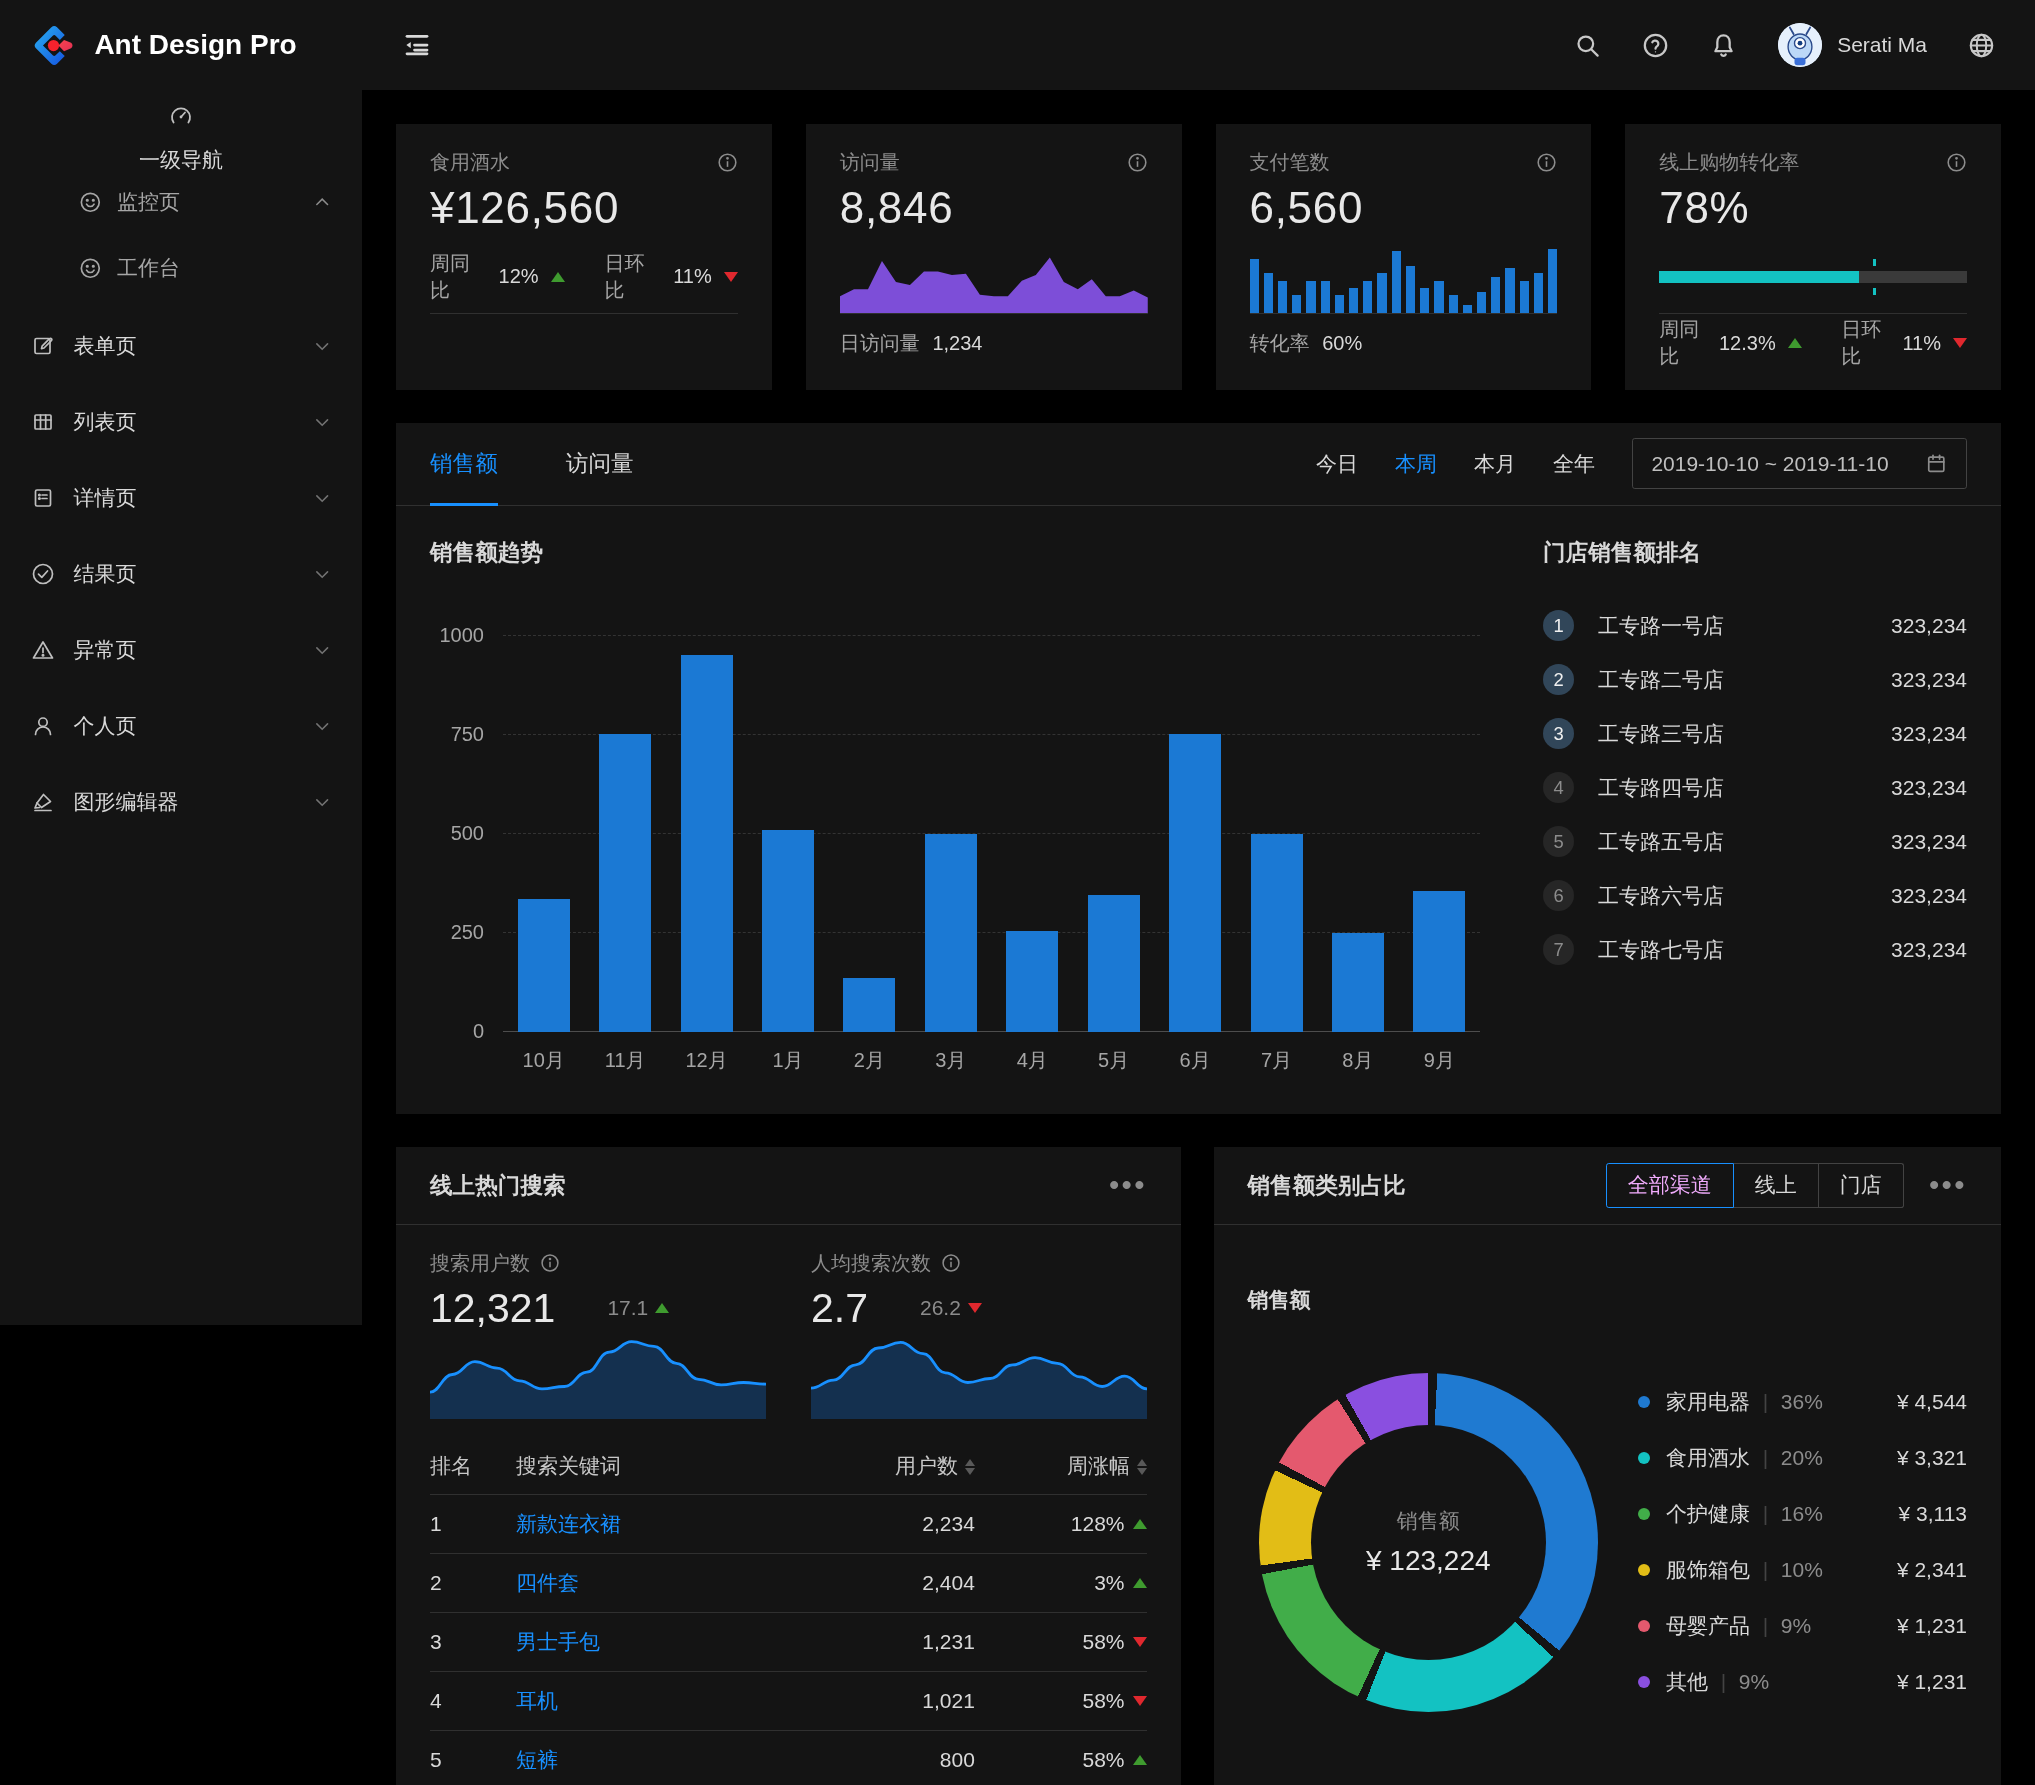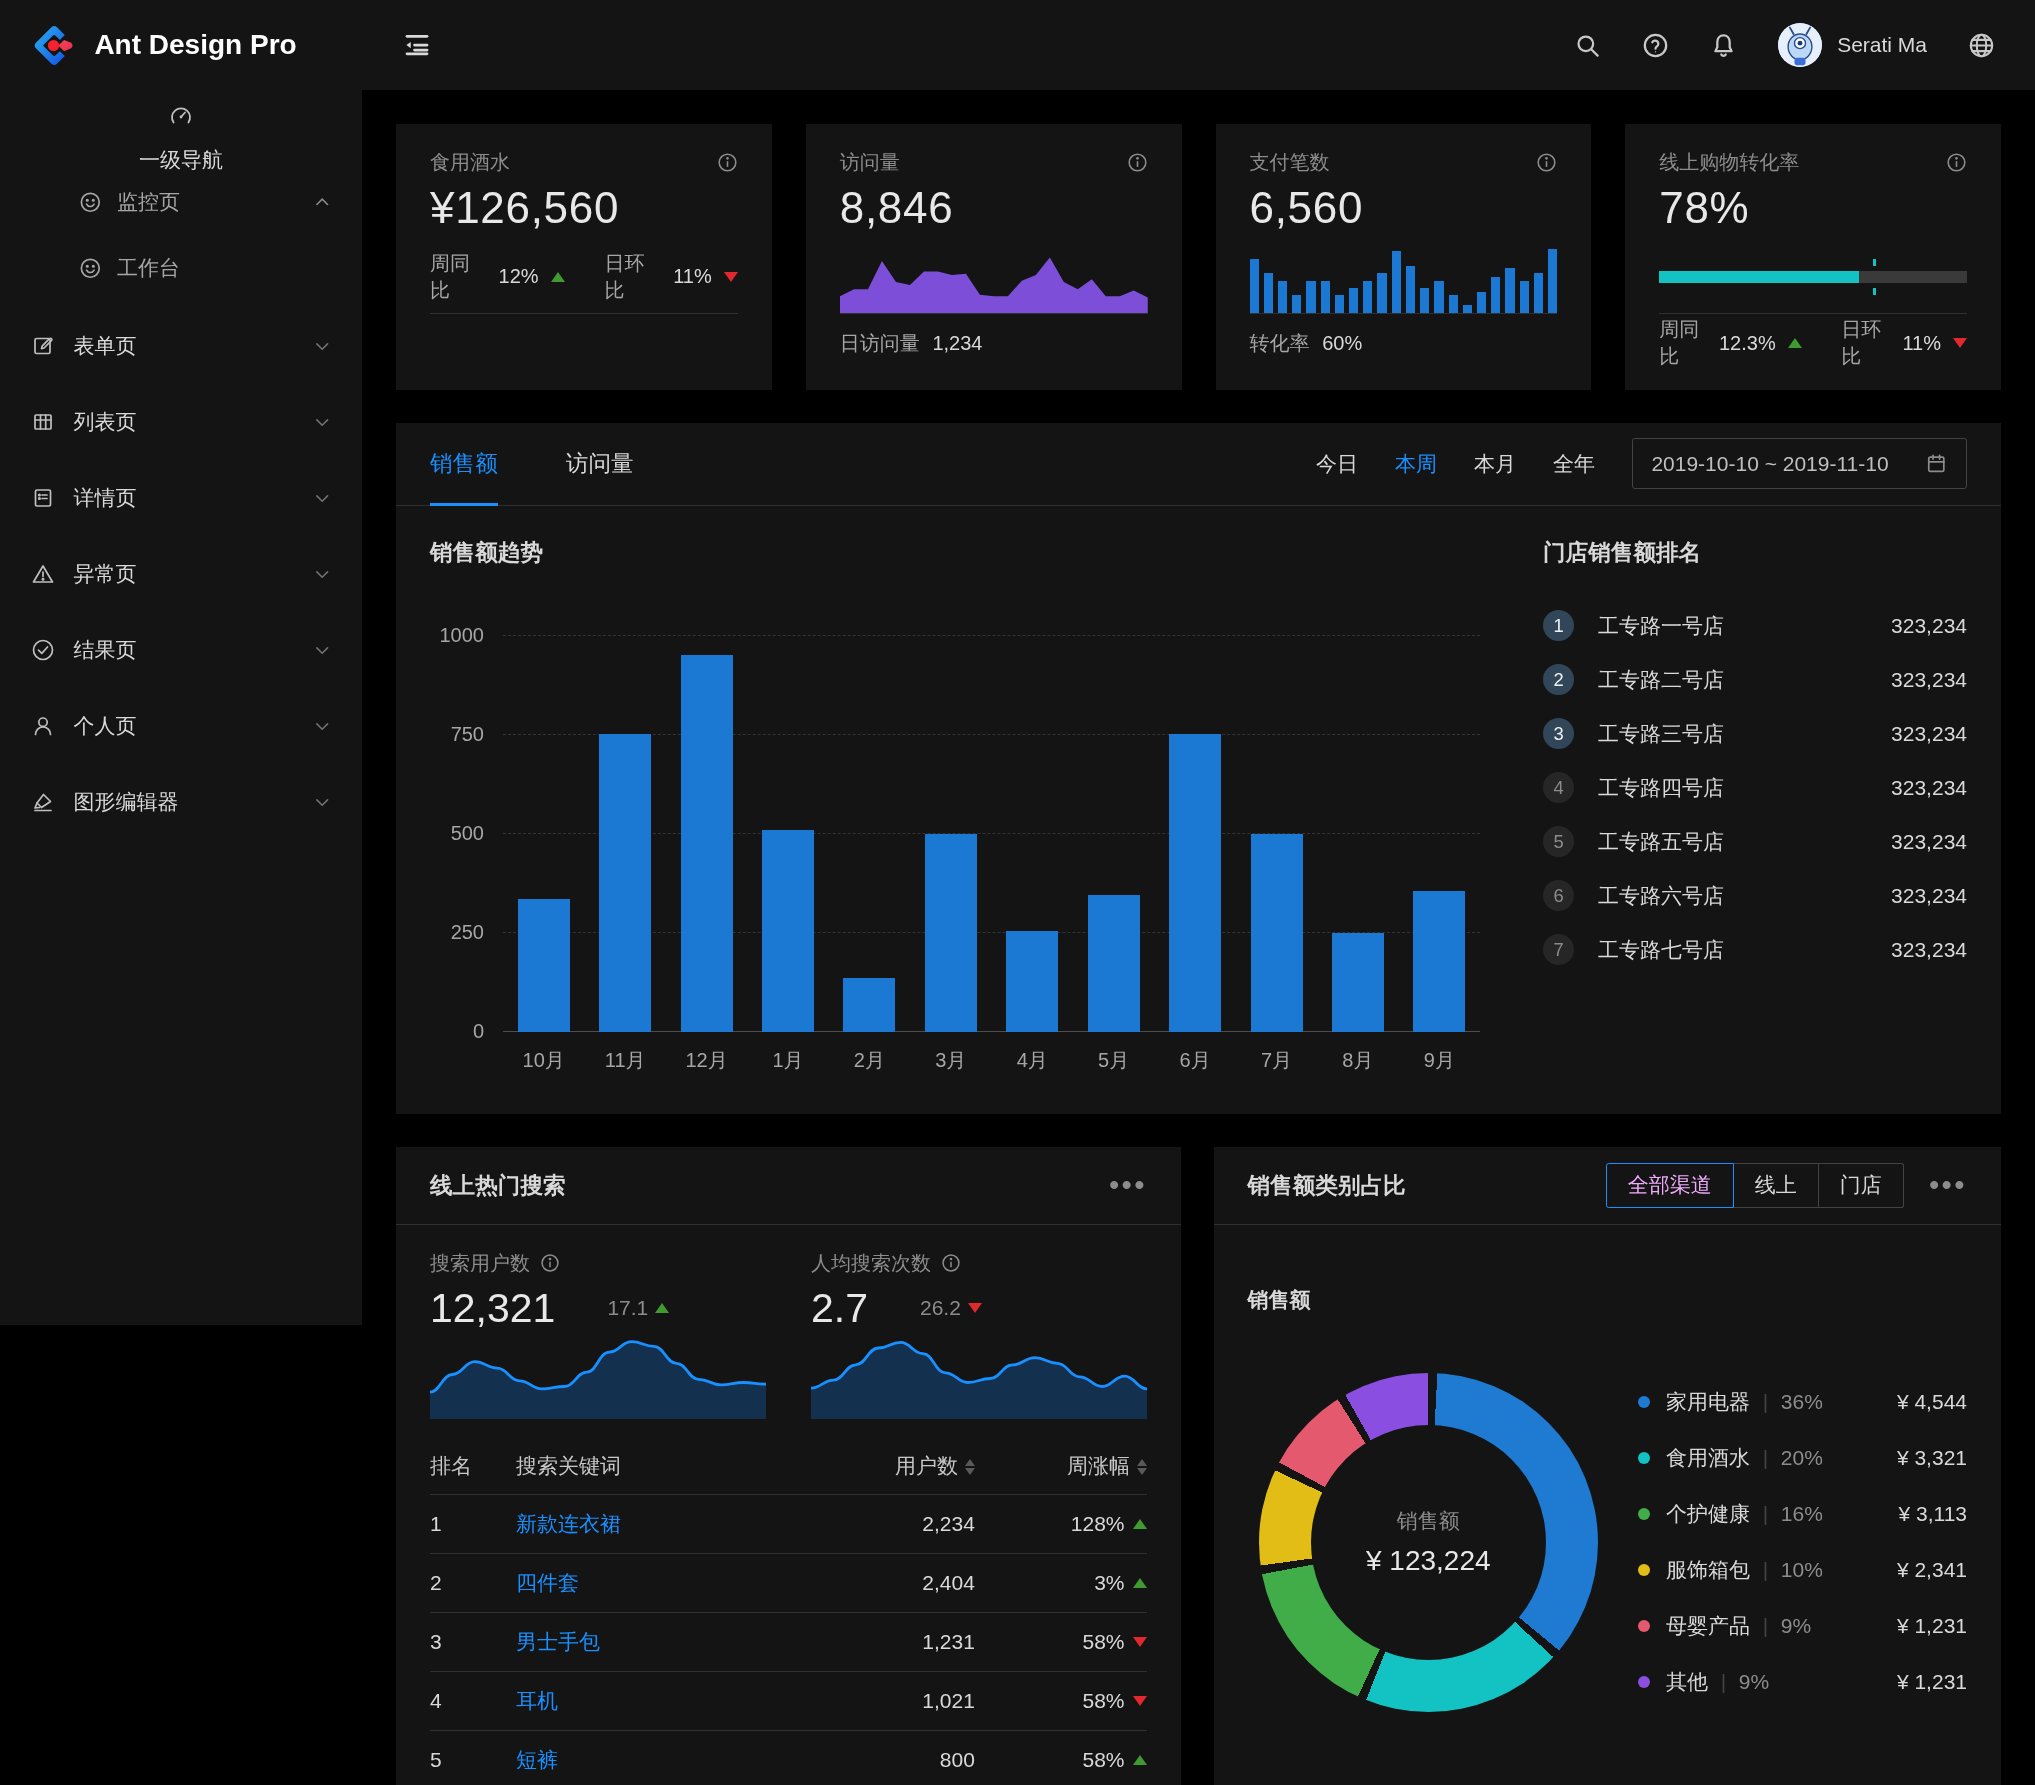--- a/index.html
+++ b/index.html
@@ -246,40 +246,40 @@
             <span>详情页</span>
             <span class="menu-chevron">
               <svg width="18.4" height="18.4" viewBox="0 0 24 24" fill="none" stroke="currentColor" stroke-width="2" stroke-linecap="round">
                 <polyline points="5,9 12,16 19,9"></polyline>
               </svg>
             </span>
           </div>
           <div class="menu-item">
             <span class="m-icon">
               <svg width="24" height="24" viewBox="0 0 24 24" fill="none" stroke="#bfbfbf" stroke-width="1.7" stroke-linecap="round" stroke-linejoin="round">
+                <circle cx="12" cy="12" r="9.5"></circle>
+                <polyline points="7.5,12.2 10.8,15.4 16.5,9"></polyline>
+              </svg>
+            </span>
+            <span>结果页</span>
+            <span class="menu-chevron">
+              <svg width="18.4" height="18.4" viewBox="0 0 24 24" fill="none" stroke="currentColor" stroke-width="2" stroke-linecap="round">
+                <polyline points="5,9 12,16 19,9"></polyline>
+              </svg>
+            </span>
+          </div>
+          <div class="menu-item">
+            <span class="m-icon">
+              <svg width="24" height="24" viewBox="0 0 24 24" fill="none" stroke="#bfbfbf" stroke-width="1.7" stroke-linecap="round" stroke-linejoin="round">
                 <path d="M12 4 L21.5 20 H2.5 Z"></path>
                 <line x1="12" y1="10" x2="12" y2="14.5"></line>
                 <circle cx="12" cy="17.2" r="0.7" fill="currentColor"></circle>
               </svg>
             </span>
             <span>异常页</span>
-            <span class="menu-chevron">
-              <svg width="18.4" height="18.4" viewBox="0 0 24 24" fill="none" stroke="currentColor" stroke-width="2" stroke-linecap="round">
-                <polyline points="5,9 12,16 19,9"></polyline>
-              </svg>
-            </span>
-          </div>
-          <div class="menu-item">
-            <span class="m-icon">
-              <svg width="24" height="24" viewBox="0 0 24 24" fill="none" stroke="#bfbfbf" stroke-width="1.7" stroke-linecap="round" stroke-linejoin="round">
-                <circle cx="12" cy="12" r="9.5"></circle>
-                <polyline points="7.5,12.2 10.8,15.4 16.5,9"></polyline>
-              </svg>
-            </span>
-            <span>结果页</span>
             <span class="menu-chevron">
               <svg width="18.4" height="18.4" viewBox="0 0 24 24" fill="none" stroke="currentColor" stroke-width="2" stroke-linecap="round">
                 <polyline points="5,9 12,16 19,9"></polyline>
               </svg>
             </span>
           </div>
           <div class="menu-item">
             <span class="m-icon">
               <svg width="24" height="24" viewBox="0 0 24 24" fill="none" stroke="#bfbfbf" stroke-width="1.7" stroke-linecap="round" stroke-linejoin="round">
                 <circle cx="12" cy="8.2" r="4.2"></circle>

